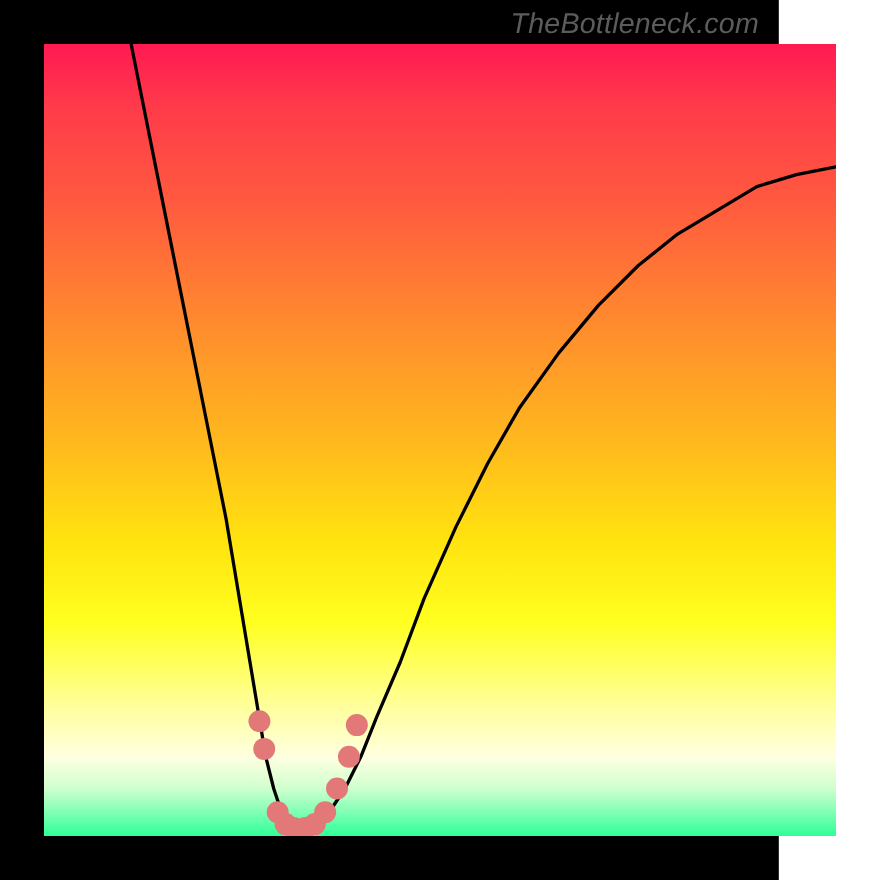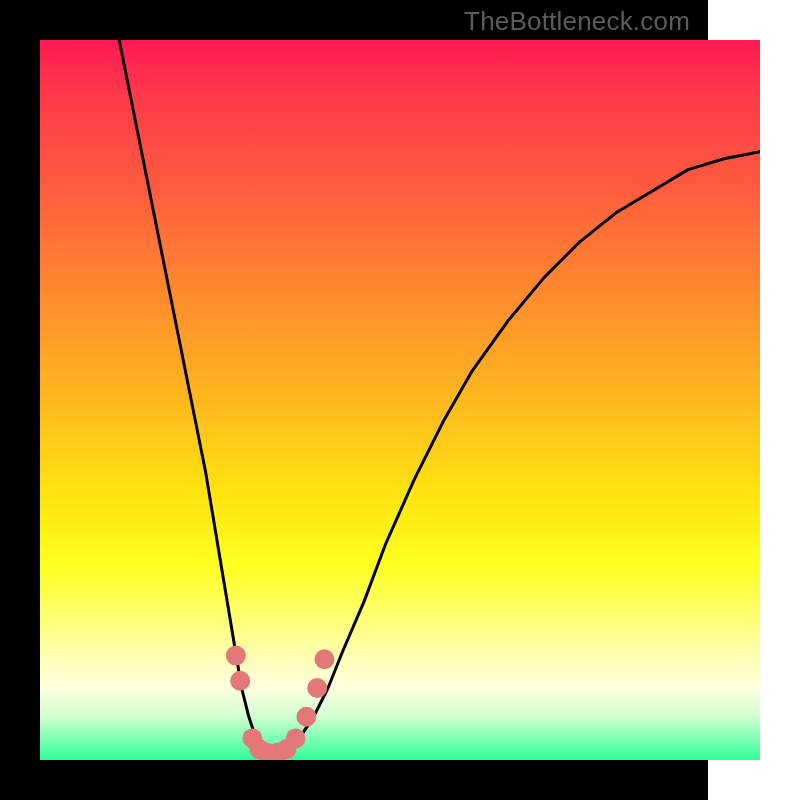--- a/index.html
+++ b/index.html
@@ -2,20 +2,21 @@
 <html><head>
 <meta charset="utf-8">
 <style>
   * { margin: 0; padding: 0; box-sizing: border-box; }
   html, body { width: 800px; height: 800px; overflow: hidden; }
   .frame {
     width: 708px;
     height: 800px;
     background: #000;
     position: relative;
+    font-style: italic;
   }
   .watermark {
     position: absolute;
     top: 6px;
     right: 18px;
     font-family: Arial, Helvetica, sans-serif;
     font-size: 26px;
     color: #5c5c5c;
     letter-spacing: 0.2px;
     z-index: 10;

